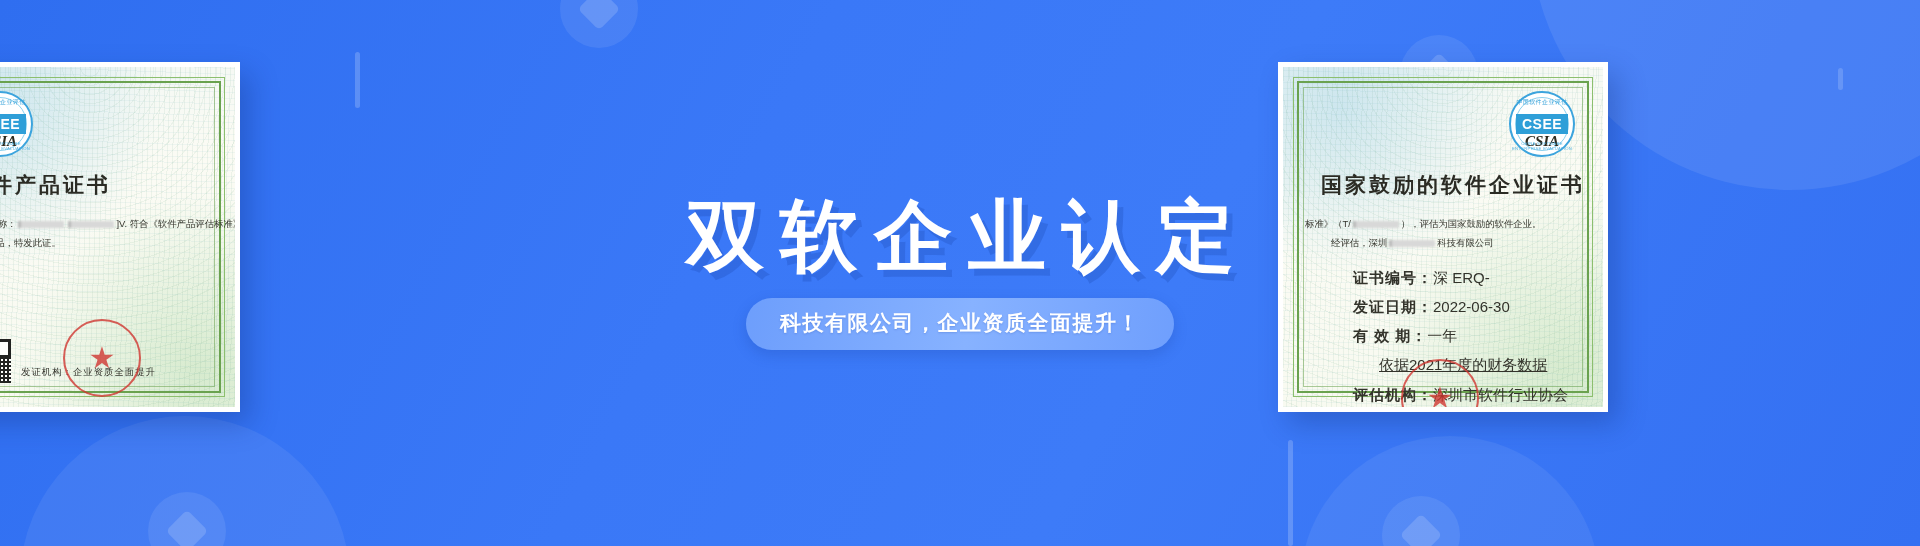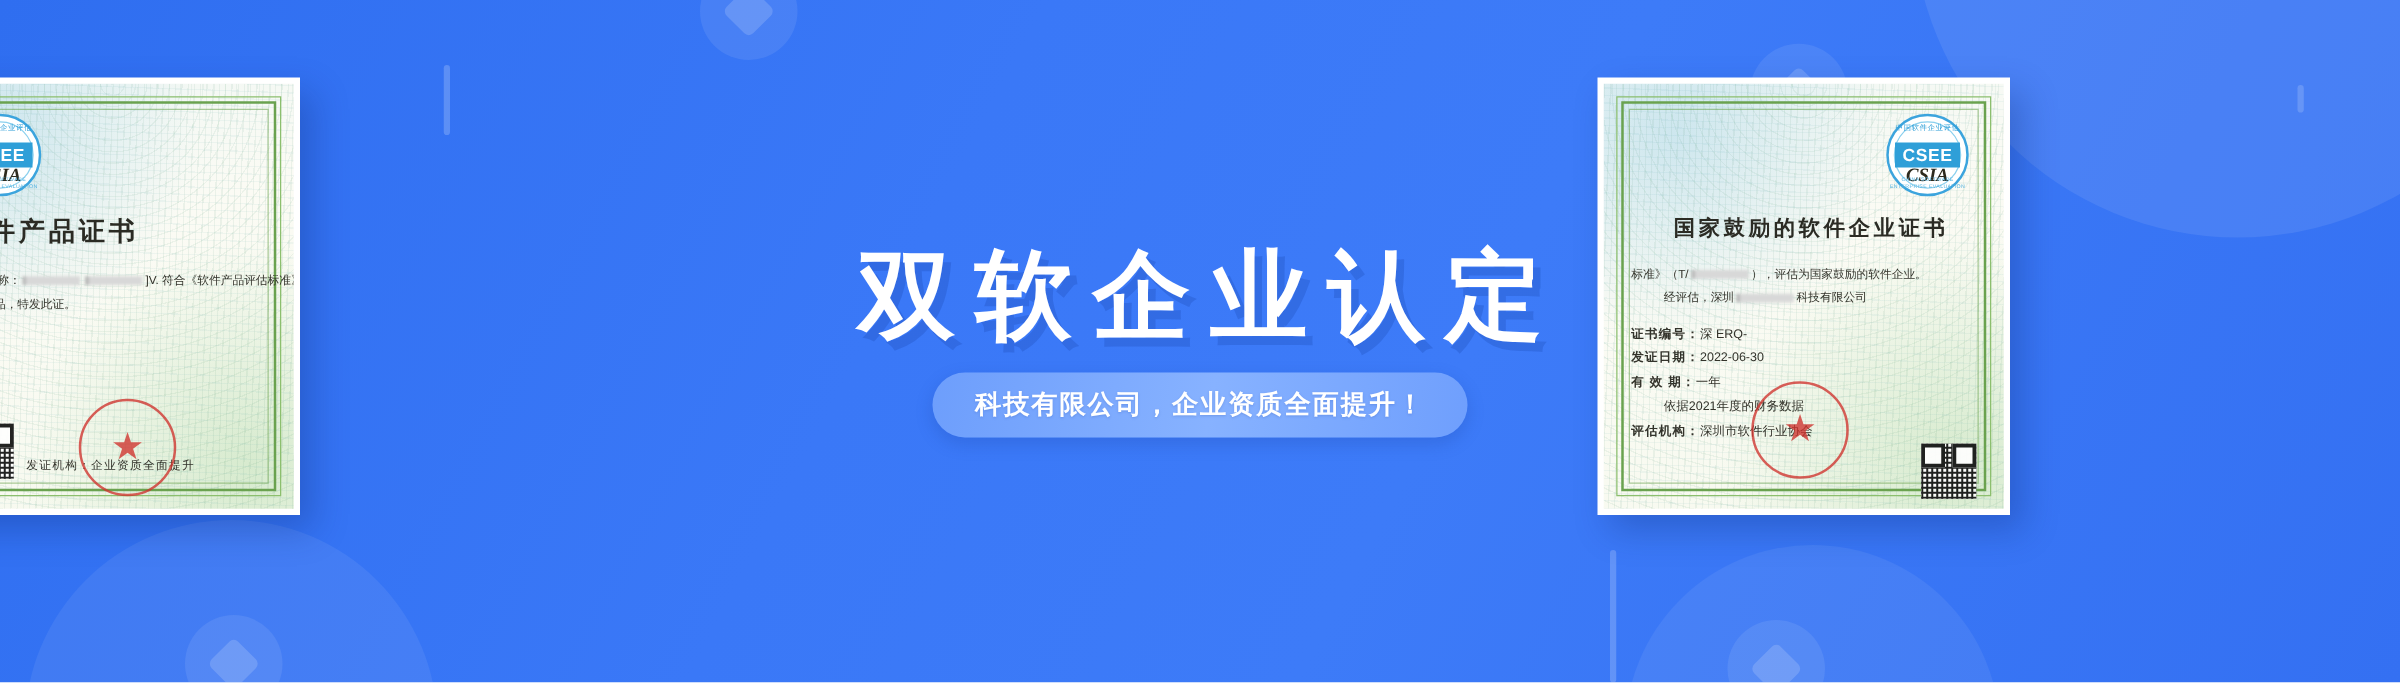--- a/index.html
+++ b/index.html
@@ -210,24 +210,25 @@
     display: inline-block;
     width: 46px; height: 7px;
     vertical-align: -1px;
     background: linear-gradient(90deg,#b9b9b9 0 3px, #d8d8d8 3px 6px);
     filter: blur(1.2px);
     margin: 0 2px;
   }
 
   .cert-fields {
     margin-top: 10px;
-    font-size: 10px;
+    font-size: 15px;
     color: #33332b;
     line-height: 1.95;
     white-space: nowrap;
+    margin-left: 48px;
   }
   .cert-fields b { font-weight: 700; letter-spacing: 1px; }
 
   .cert-foot {
     margin-top: auto;
     position: relative;
     display: flex; align-items: flex-end; gap: 10px;
     font-size: 9.4px; color: #33332b;
   }
 
@@ -348,42 +349,42 @@
       <div class="cert-inner">
 
         <div class="seal" style="align-self:flex-end; margin-right:6px;">
           <div class="seal-top-cn">中国软件企业评估</div>
           <div class="seal-band"></div>
           <div class="seal-csee">CSEE</div>
           <div class="seal-csia">CSIA</div>
           <div class="seal-bot-en">CHINA SOFTWARE ENTERPRISE EVALUATION</div>
         </div>
 
-        <div class="cert-title" style="margin-left:34px; font-size:17px;">国家鼓励的软件企业证书</div>
+        <div class="cert-title" style="margin-left:16px; font-size:21px;">国家鼓励的软件企业证书</div>
 
         <div class="cert-body">
           <div>
             <span>标准》（T/</span><span class="redacted"></span><span>），评估为国家鼓励的软件企业。</span>
           </div>
           <div style="padding-left:26px;">
             <span>经评估，深圳</span><span class="redacted"></span><span>科技有限公司</span>
           </div>
         </div>
 
         <div class="cert-fields">
           <div>
             <b>证书编号：</b><span>深 ERQ-</span><span class="redacted"></span>
           </div>
           <div>
             <b>发证日期：</b><span>2022-06-30</span>
           </div>
           <div>
             <b>有 效 期：</b><span>一年</span>
           </div>
-          <div style="padding-left:26px;">依据2021年度的财务数据</div>
+          <div style="padding-left:26px;text-decoration:underline;">依据2021年度的财务数据</div>
           <div>
             <b>评估机构：</b><span>深圳市软件行业协会</span>
           </div>
         </div>
 
         <div class="cert-foot">
           <div class="stamp" style="left:96px; bottom:16px;">
             <div class="star"></div>
           </div>
           <div class="qr" style="margin-left:auto;"></div>

